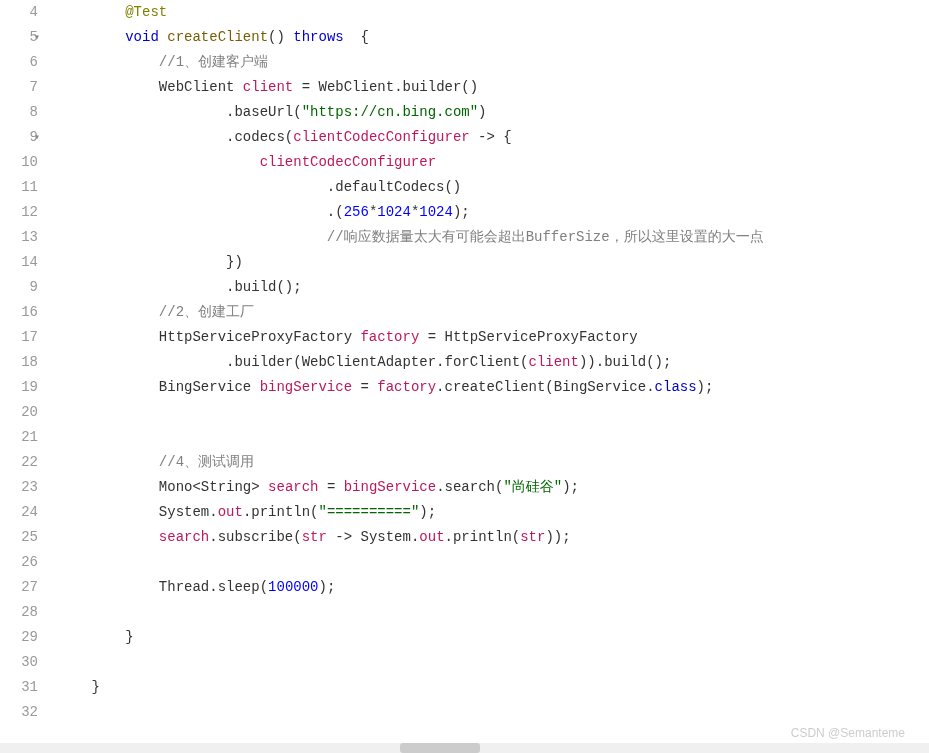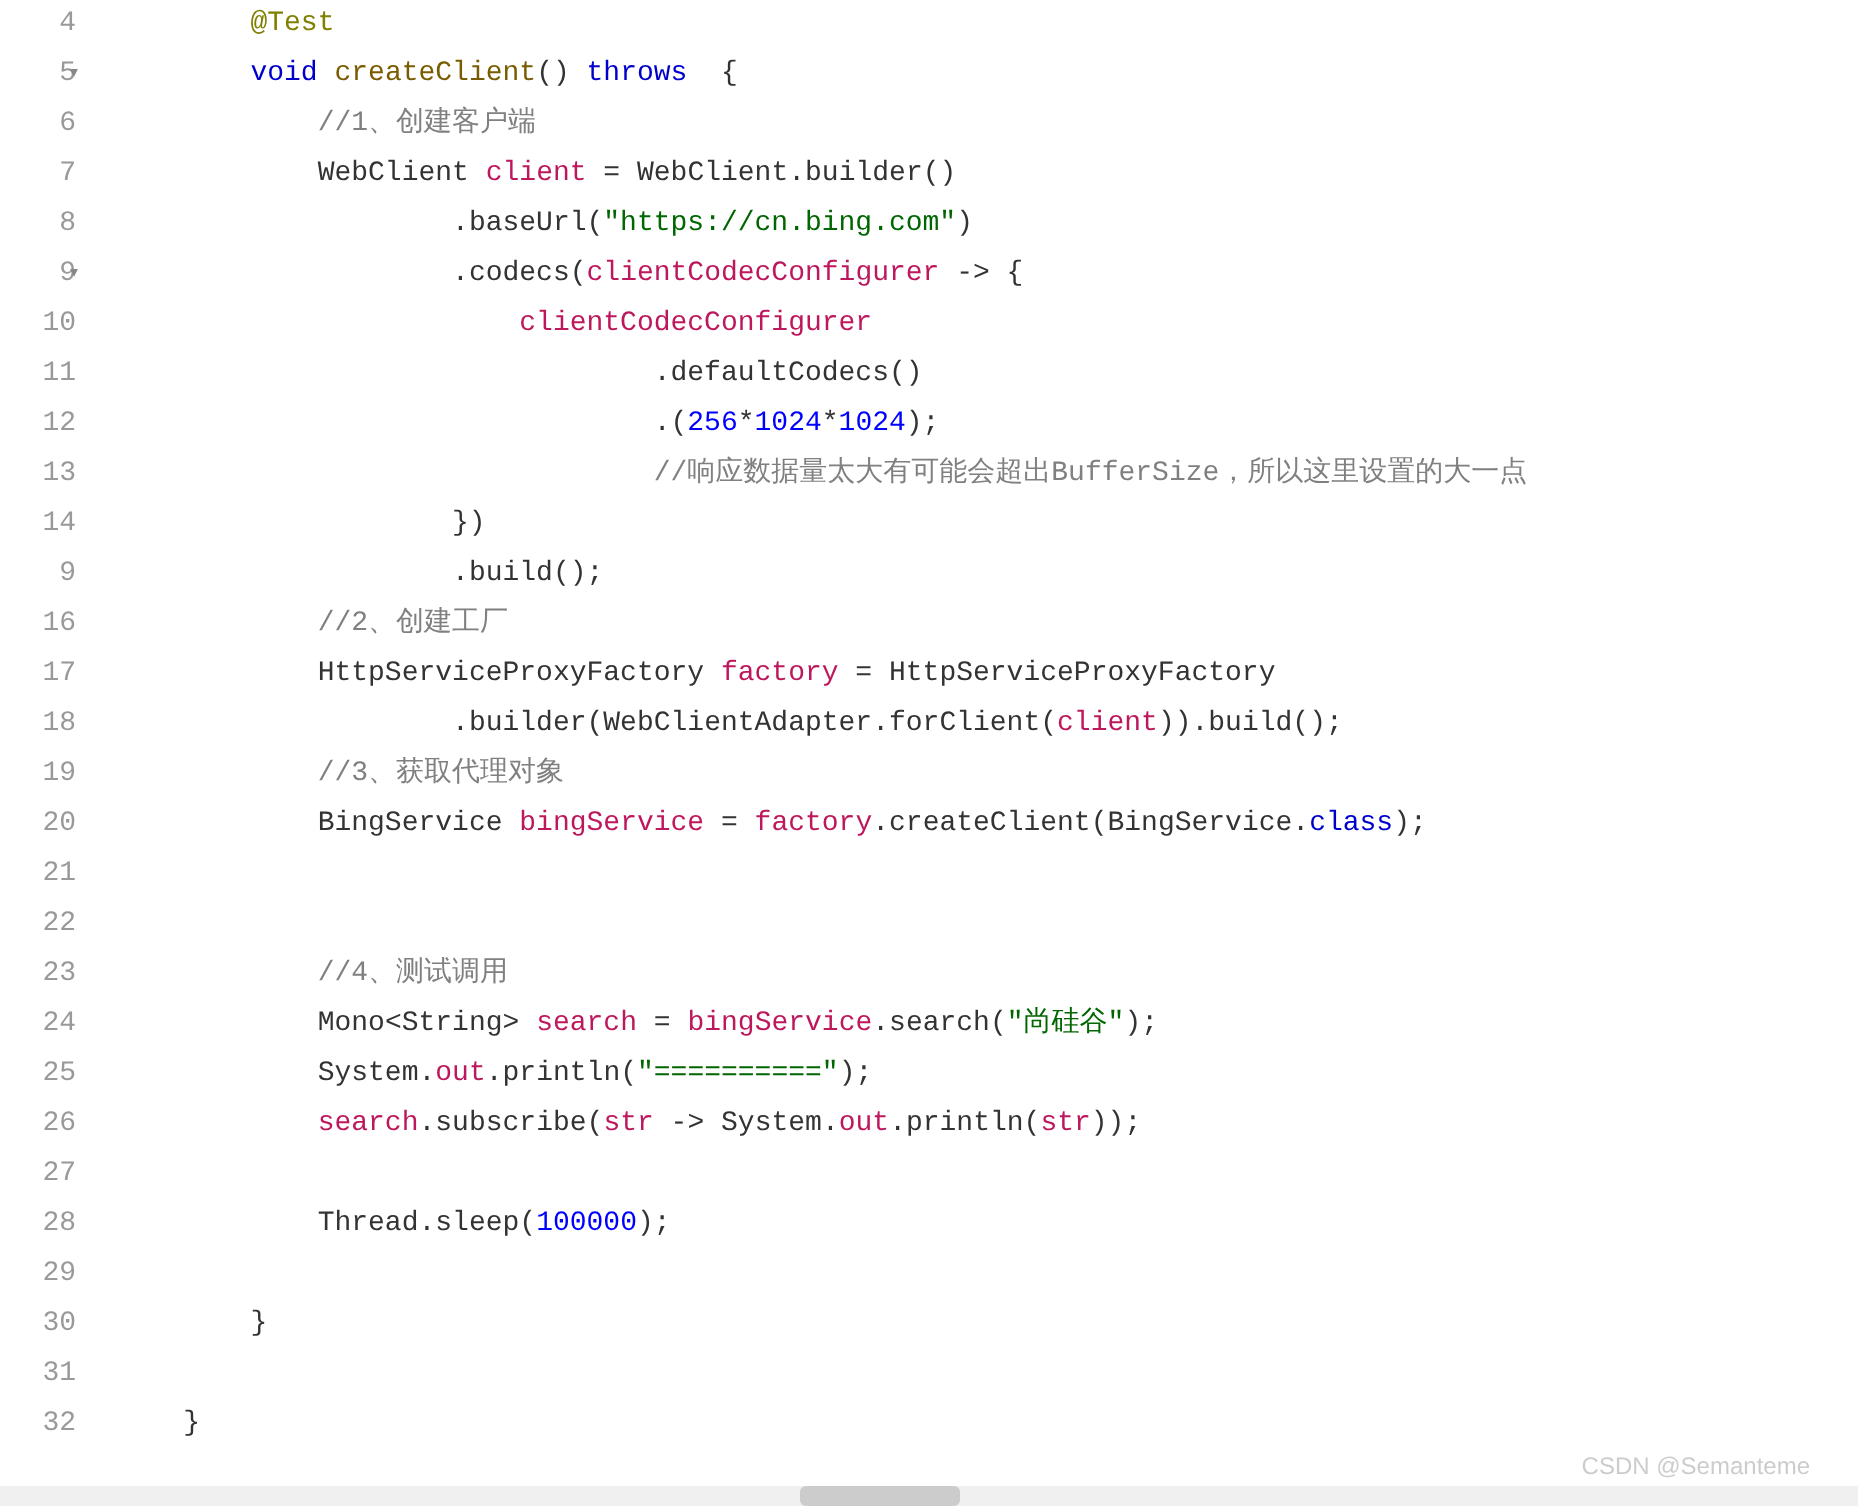--- a/index.html
+++ b/index.html
@@ -187,21 +187,20 @@
       <div class="code-line"><span>                    </span><span>.</span><span class="ident">codecs</span><span>(</span><span class="var">clientCodecConfigurer</span><span> -&gt; {</span></div>
       <div class="code-line"><span>                        </span><span class="var">clientCodecConfigurer</span></div>
       <div class="code-line"><span>                                </span><span>.</span><span class="ident">defaultCodecs</span><span>()</span></div>
       <div class="code-line"><span>                                </span><span>.</span><span>(</span><span class="number">256</span><span>*</span><span class="number">1024</span><span>*</span><span class="number">1024</span><span>);</span></div>
       <div class="code-line"><span>                                </span><span class="comment">//响应数据量太大有可能会超出BufferSize，所以这里设置的大一点</span></div>
       <div class="code-line"><span>                    </span><span>})</span></div>
       <div class="code-line"><span>                    </span><span>.</span><span class="ident">build</span><span>();</span></div>
       <div class="code-line"><span>            </span><span class="comment">//2、创建工厂</span></div>
       <div class="code-line"><span>            </span><span class="type">HttpServiceProxyFactory</span><span> </span><span class="var">factory</span><span> = </span><span class="type">HttpServiceProxyFactory</span></div>
       <div class="code-line"><span>                    </span><span>.</span><span class="ident">builder</span><span>(</span><span class="type">WebClientAdapter</span><span>.</span><span class="ident">forClient</span><span>(</span><span class="var">client</span><span>)).</span><span class="ident">build</span><span>();</span></div>
-      <div class="code-line"><span>            </span><span class="comment">//3、获取代理对象</span></div>
       <div class="code-line"><span>            </span><span class="type">BingService</span><span> </span><span class="var">bingService</span><span> = </span><span class="var">factory</span><span>.</span><span class="ident">createClient</span><span>(</span><span class="type">BingService</span><span>.</span><span class="kw">class</span><span>);</span></div>
       <div class="code-line"><span></span></div>
       <div class="code-line"><span></span></div>
       <div class="code-line"><span>            </span><span class="comment">//4、测试调用</span></div>
       <div class="code-line"><span>            </span><span class="type">Mono</span><span>&lt;</span><span class="type">String</span><span>&gt; </span><span class="var">search</span><span> = </span><span class="var">bingService</span><span>.</span><span class="ident">search</span><span>(</span><span class="string">"尚硅谷"</span><span>);</span></div>
       <div class="code-line"><span>            </span><span class="type">System</span><span>.</span><span class="var">out</span><span>.</span><span class="ident">println</span><span>(</span><span class="string">"=========="</span><span>);</span></div>
       <div class="code-line"><span>            </span><span class="var">search</span><span>.</span><span class="ident">subscribe</span><span>(</span><span class="var">str</span><span> -&gt; </span><span class="type">System</span><span>.</span><span class="var">out</span><span>.</span><span class="ident">println</span><span>(</span><span class="var">str</span><span>));</span></div>
       <div class="code-line"><span></span></div>
       <div class="code-line"><span>            </span><span class="type">Thread</span><span>.</span><span class="ident">sleep</span><span>(</span><span class="number">100000</span><span>);</span></div>
       <div class="code-line"><span></span></div>

